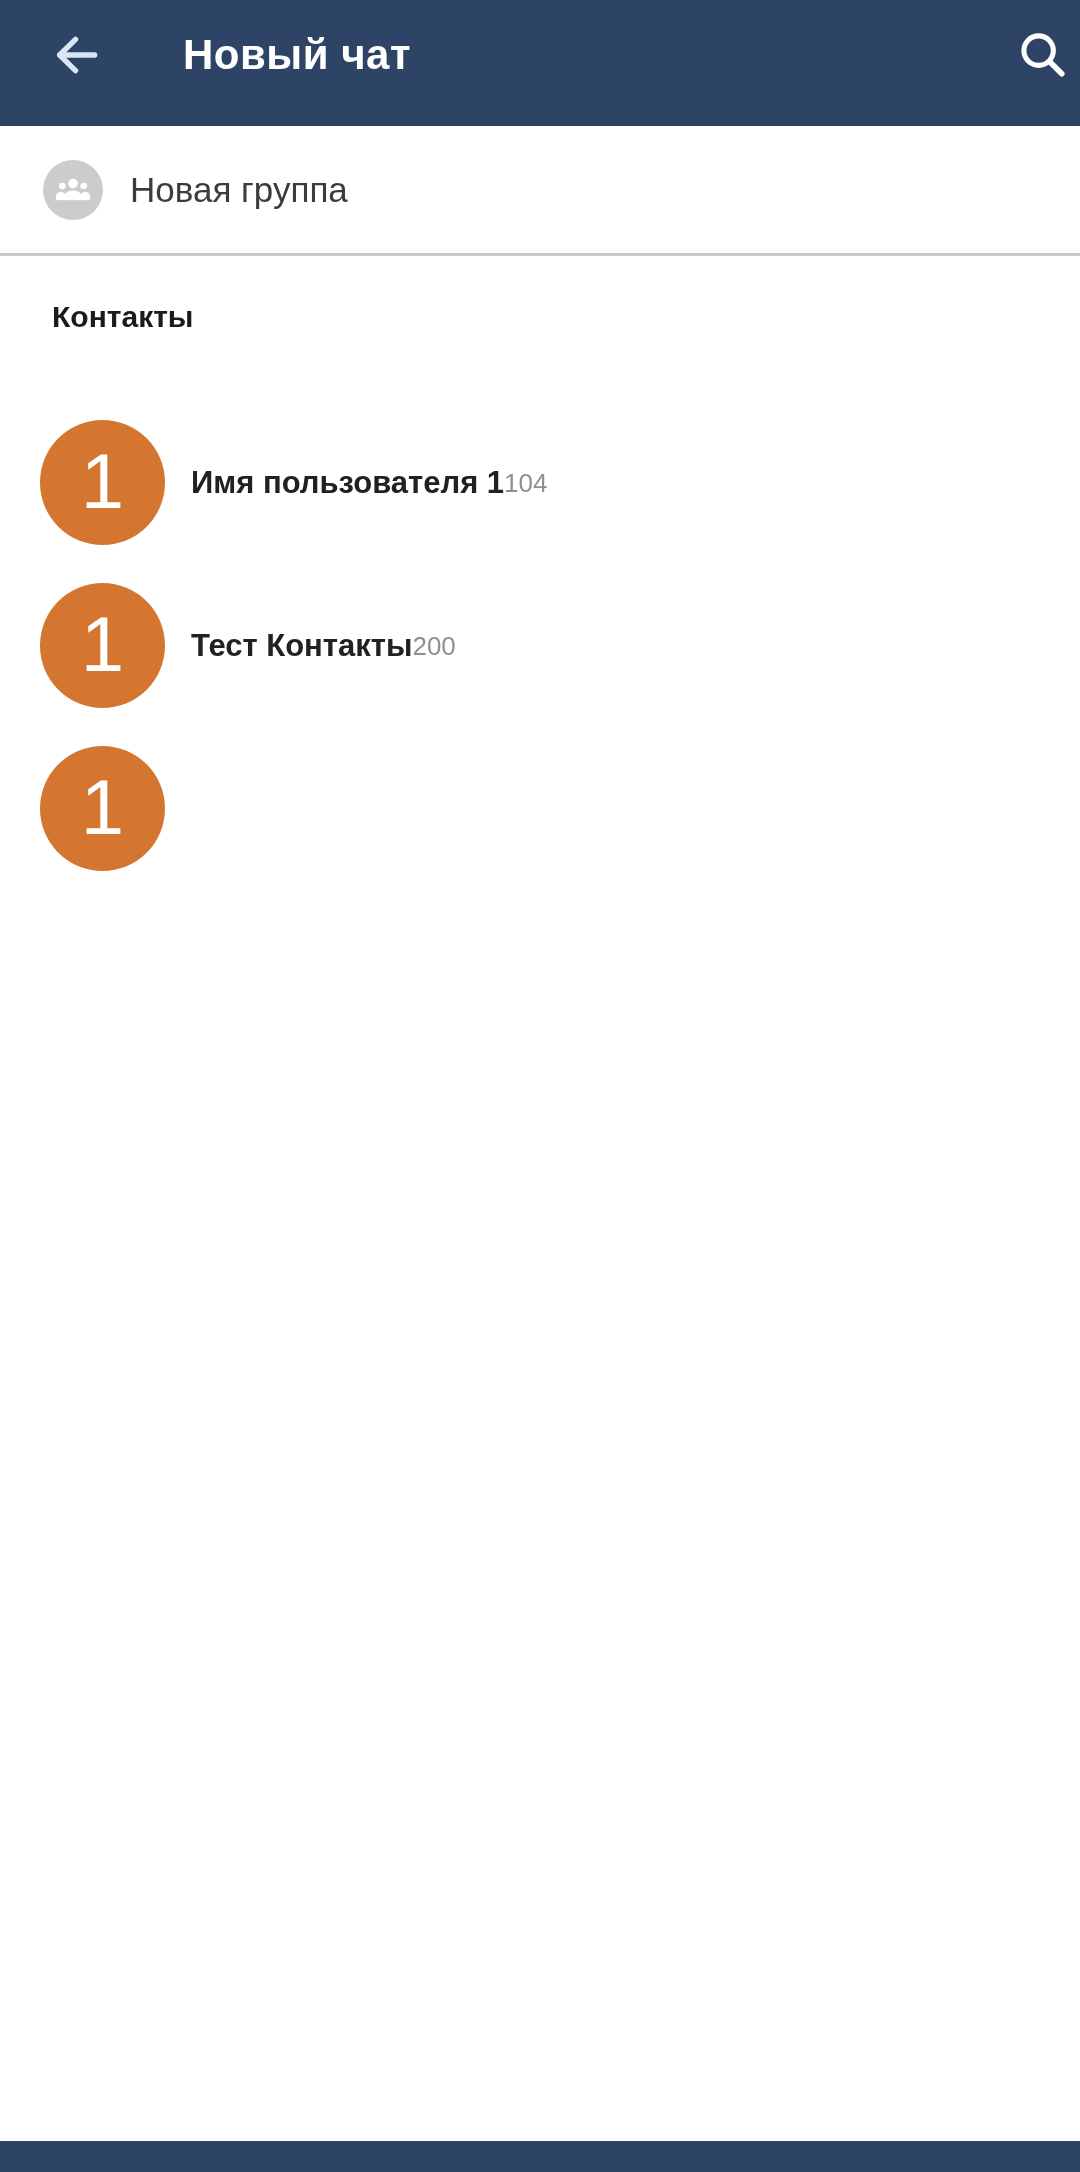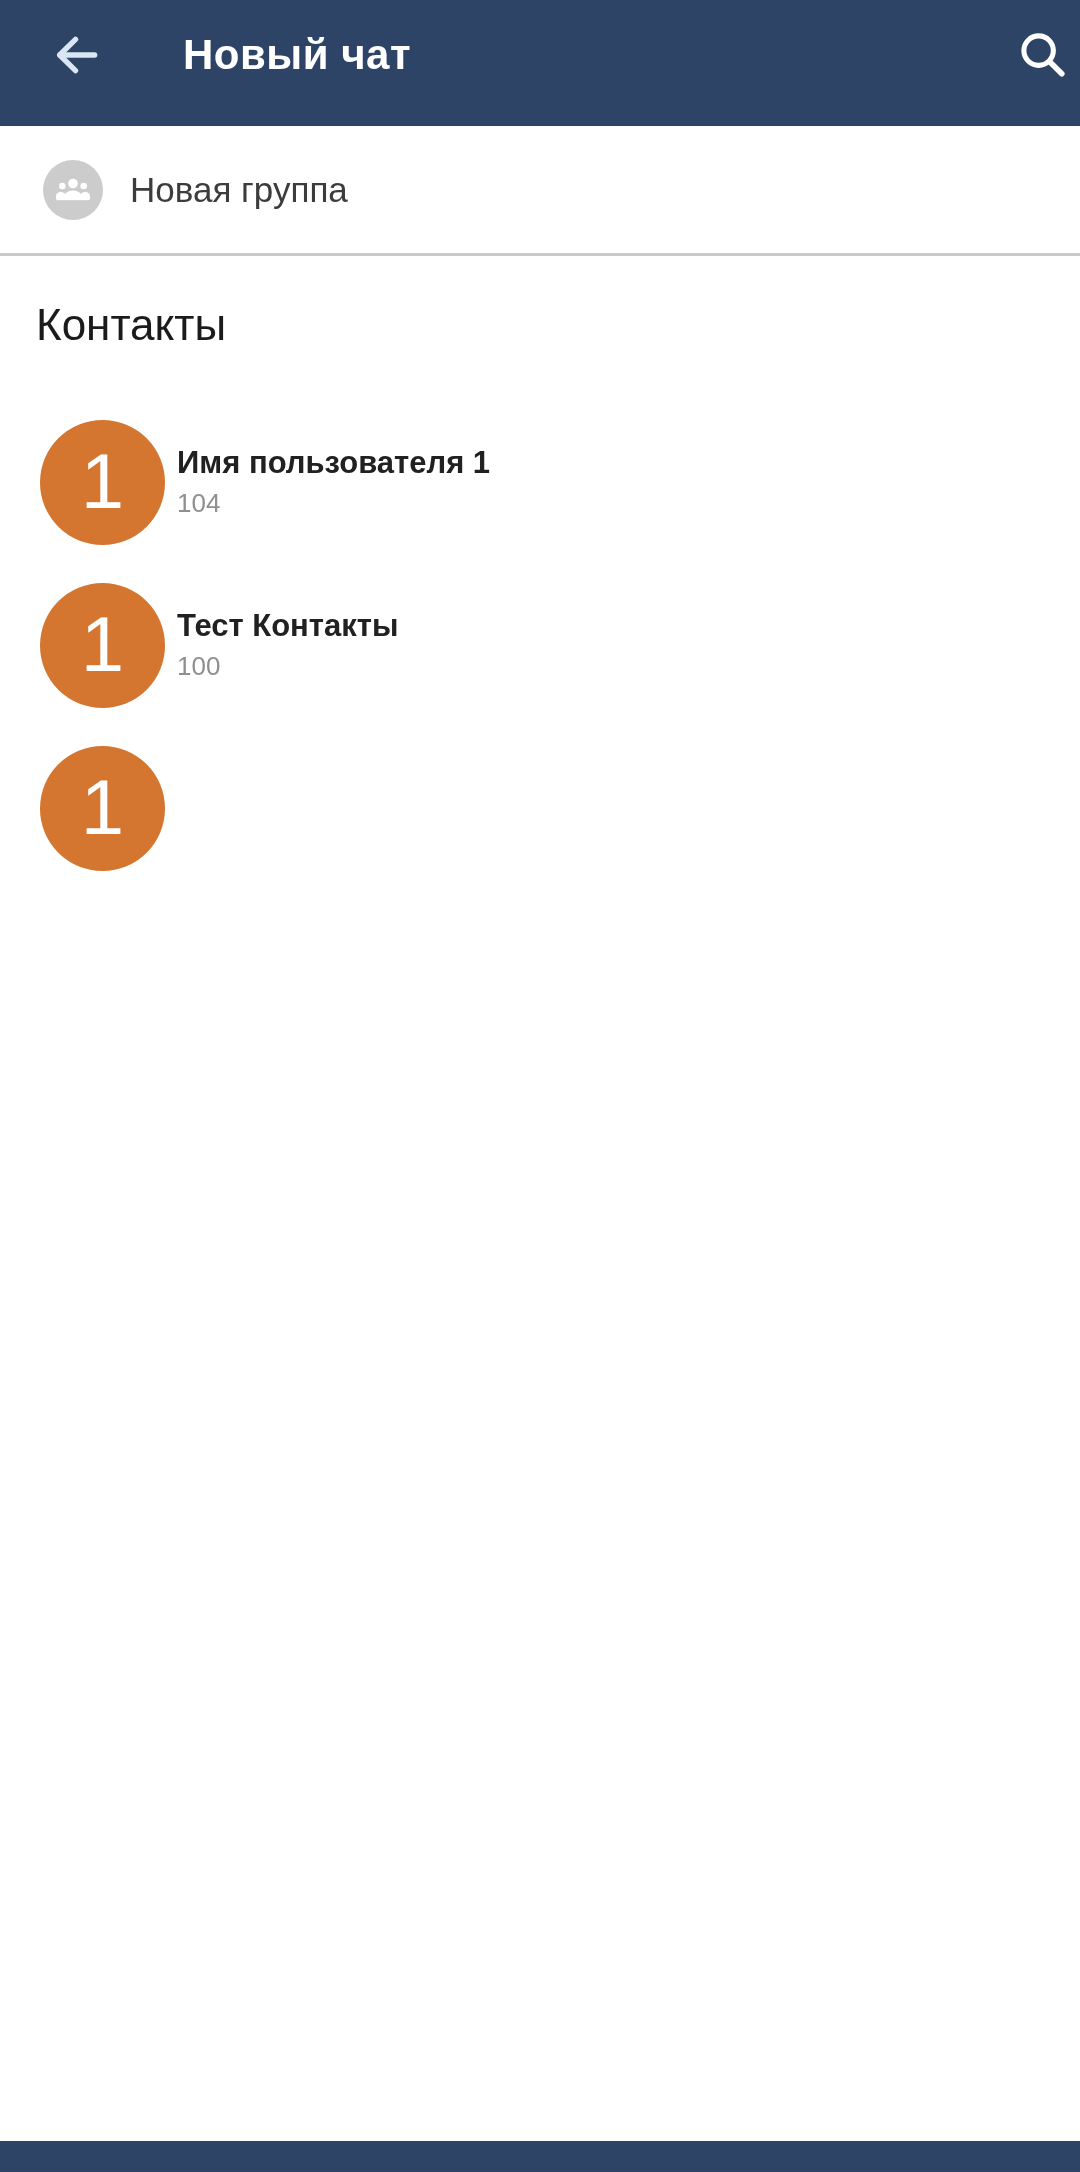--- a/index.html
+++ b/index.html
@@ -72,23 +72,23 @@
   .divider {
     position: absolute;
     top: 253px; left: 0; right: 0;
     height: 3px;
     background: var(--divider, #c9c9c9);
   }
 
   
   .section-title {
     position: absolute;
-    top: 300px; left: 36px;
-    font-size: 44px;
-    font-weight: 400;
+    top: 300px; left: 52px;
+    font-size: 30px;
+    font-weight: 700;
     color: var(--section_text, #1b1b1b);
     white-space: nowrap;
   }
 
   .contact-list {
     position: absolute;
     top: 401px; left: 0; right: 0;
   }
   .contact-row {
     height: 163px;
@@ -105,22 +105,22 @@
     display: flex; align-items: center; justify-content: center;
     flex: 0 0 auto;
   }
   .avatar-digit {
     font-size: 78px;
     font-weight: 300;
     line-height: 1;
     padding-bottom: 4px;
   }
   .contact-text {
-    margin-left: 12px;
-    display: flex; flex-direction: column;
+    margin-left: 26px;
+    display: flex; 
   }
   .contact-name {
     font-size: 31px;
     font-weight: 700;
     line-height: 40px;
     color: var(--name_text, #212121);
     white-space: nowrap;
   }
   .contact-id {
     font-size: 26px;
@@ -189,21 +189,21 @@
         <div class="contact-id">104</div>
       </div>
     </div>
 
     <div class="contact-row">
       <div class="contact-avatar">
         <span class="avatar-digit">1</span>
       </div>
       <div class="contact-text">
         <div class="contact-name">Тест Контакты</div>
-        <div class="contact-id">100</div>
+        <div class="contact-id">200</div>
       </div>
     </div>
 
     <div class="contact-row">
       <div class="contact-avatar">
         <span class="avatar-digit">1</span>
       </div>
     </div>
   </div>
 

